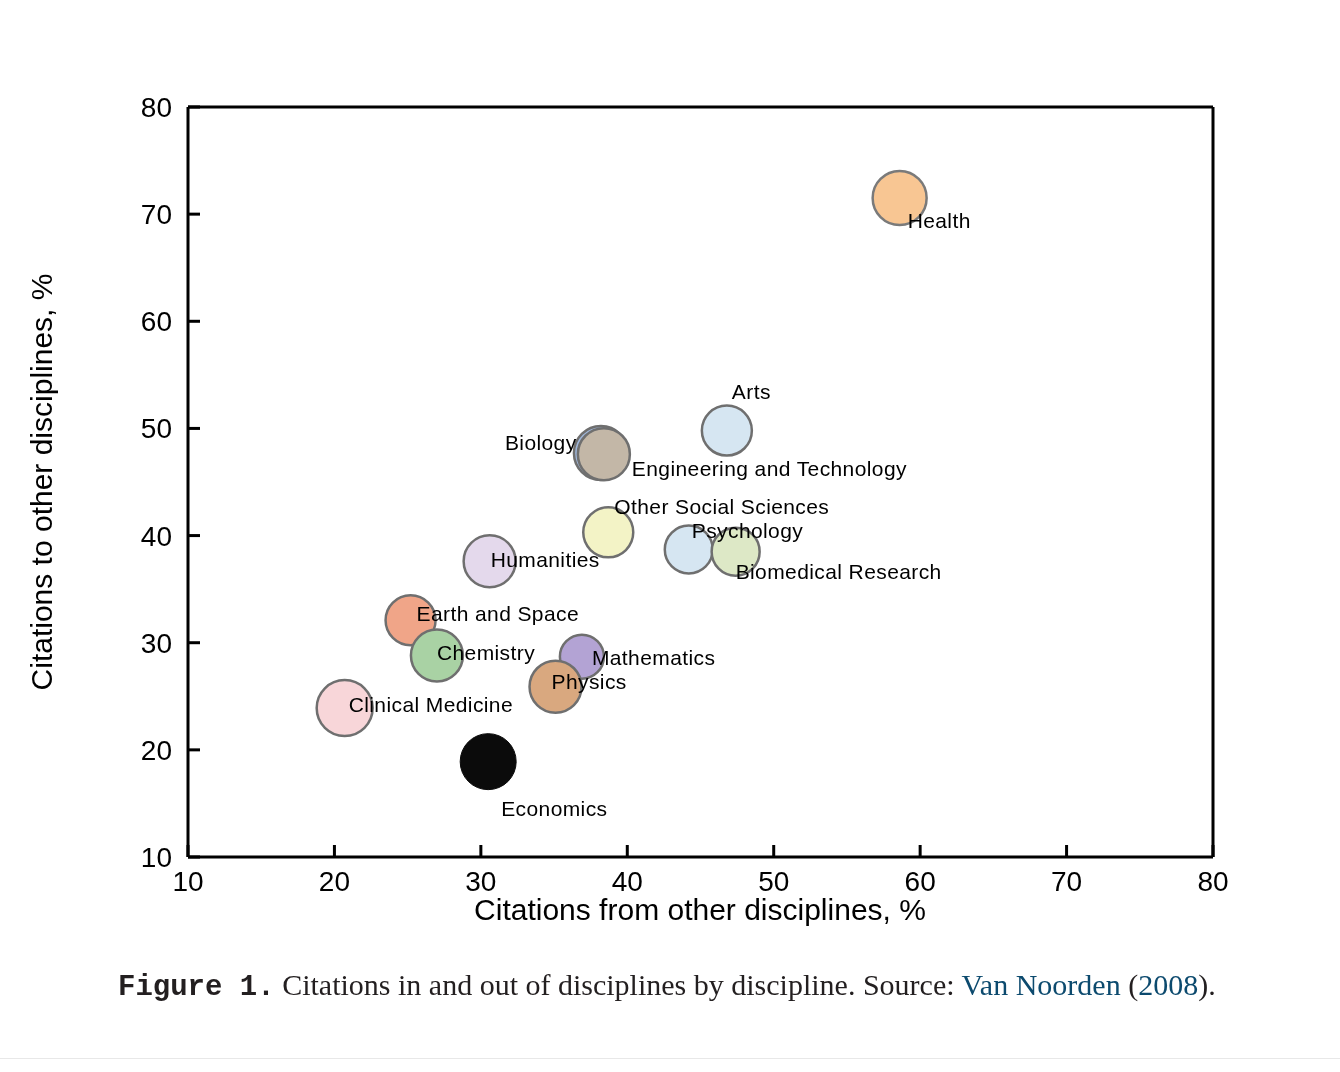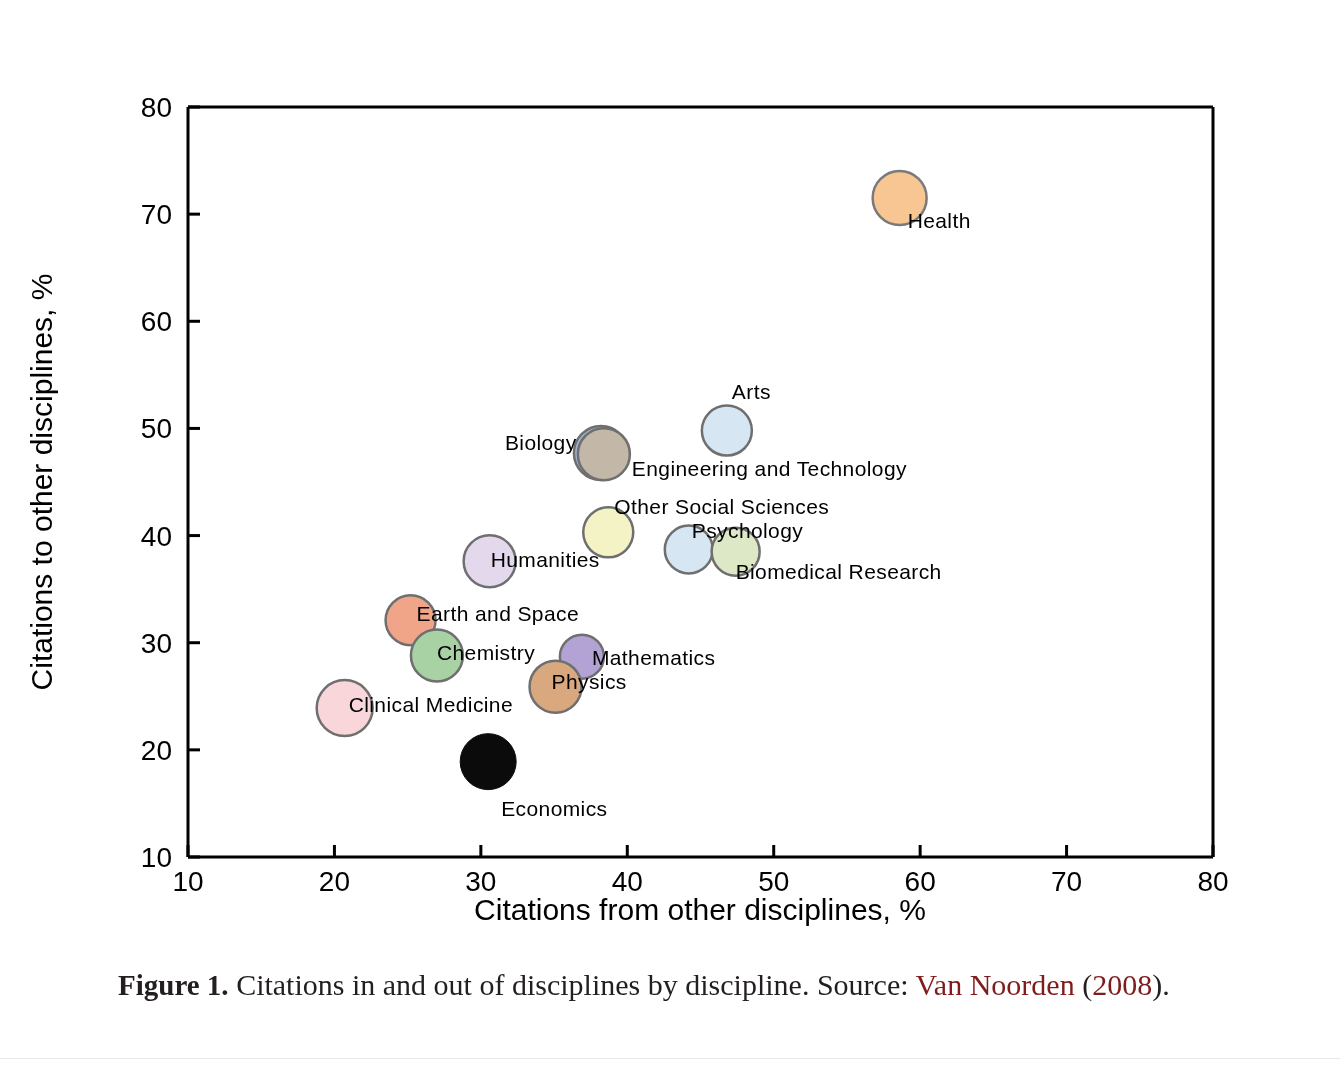--- a/index.html
+++ b/index.html
@@ -33,22 +33,22 @@
     position:absolute;
     left:118px;
     top:966px;
     width:1130px;
     font-family:"Liberation Serif", serif;
     font-size:30px;
     color:#231f20;
     line-height:1.25;
     white-space:nowrap;
   }
-  .caption b{font-family:Liberation Serif, serif;font-weight:bold;font-size:29px;}
-  .caption .lnk{color:#7f1d1d;}
+  .caption b{font-family:Liberation Mono, monospace;font-weight:bold;font-size:29px;}
+  .caption .lnk{color:#0c4a6e;}
   .bottom-rule{
     position:absolute;left:0;top:1058px;width:1340px;height:1px;background:#e8e8e8;
   }
 </style>
 </head>
 <body>
 
 <div id="figure-root">
 
   <svg class="plot-svg" width="1340" height="960" viewBox="0 0 1340 960">

